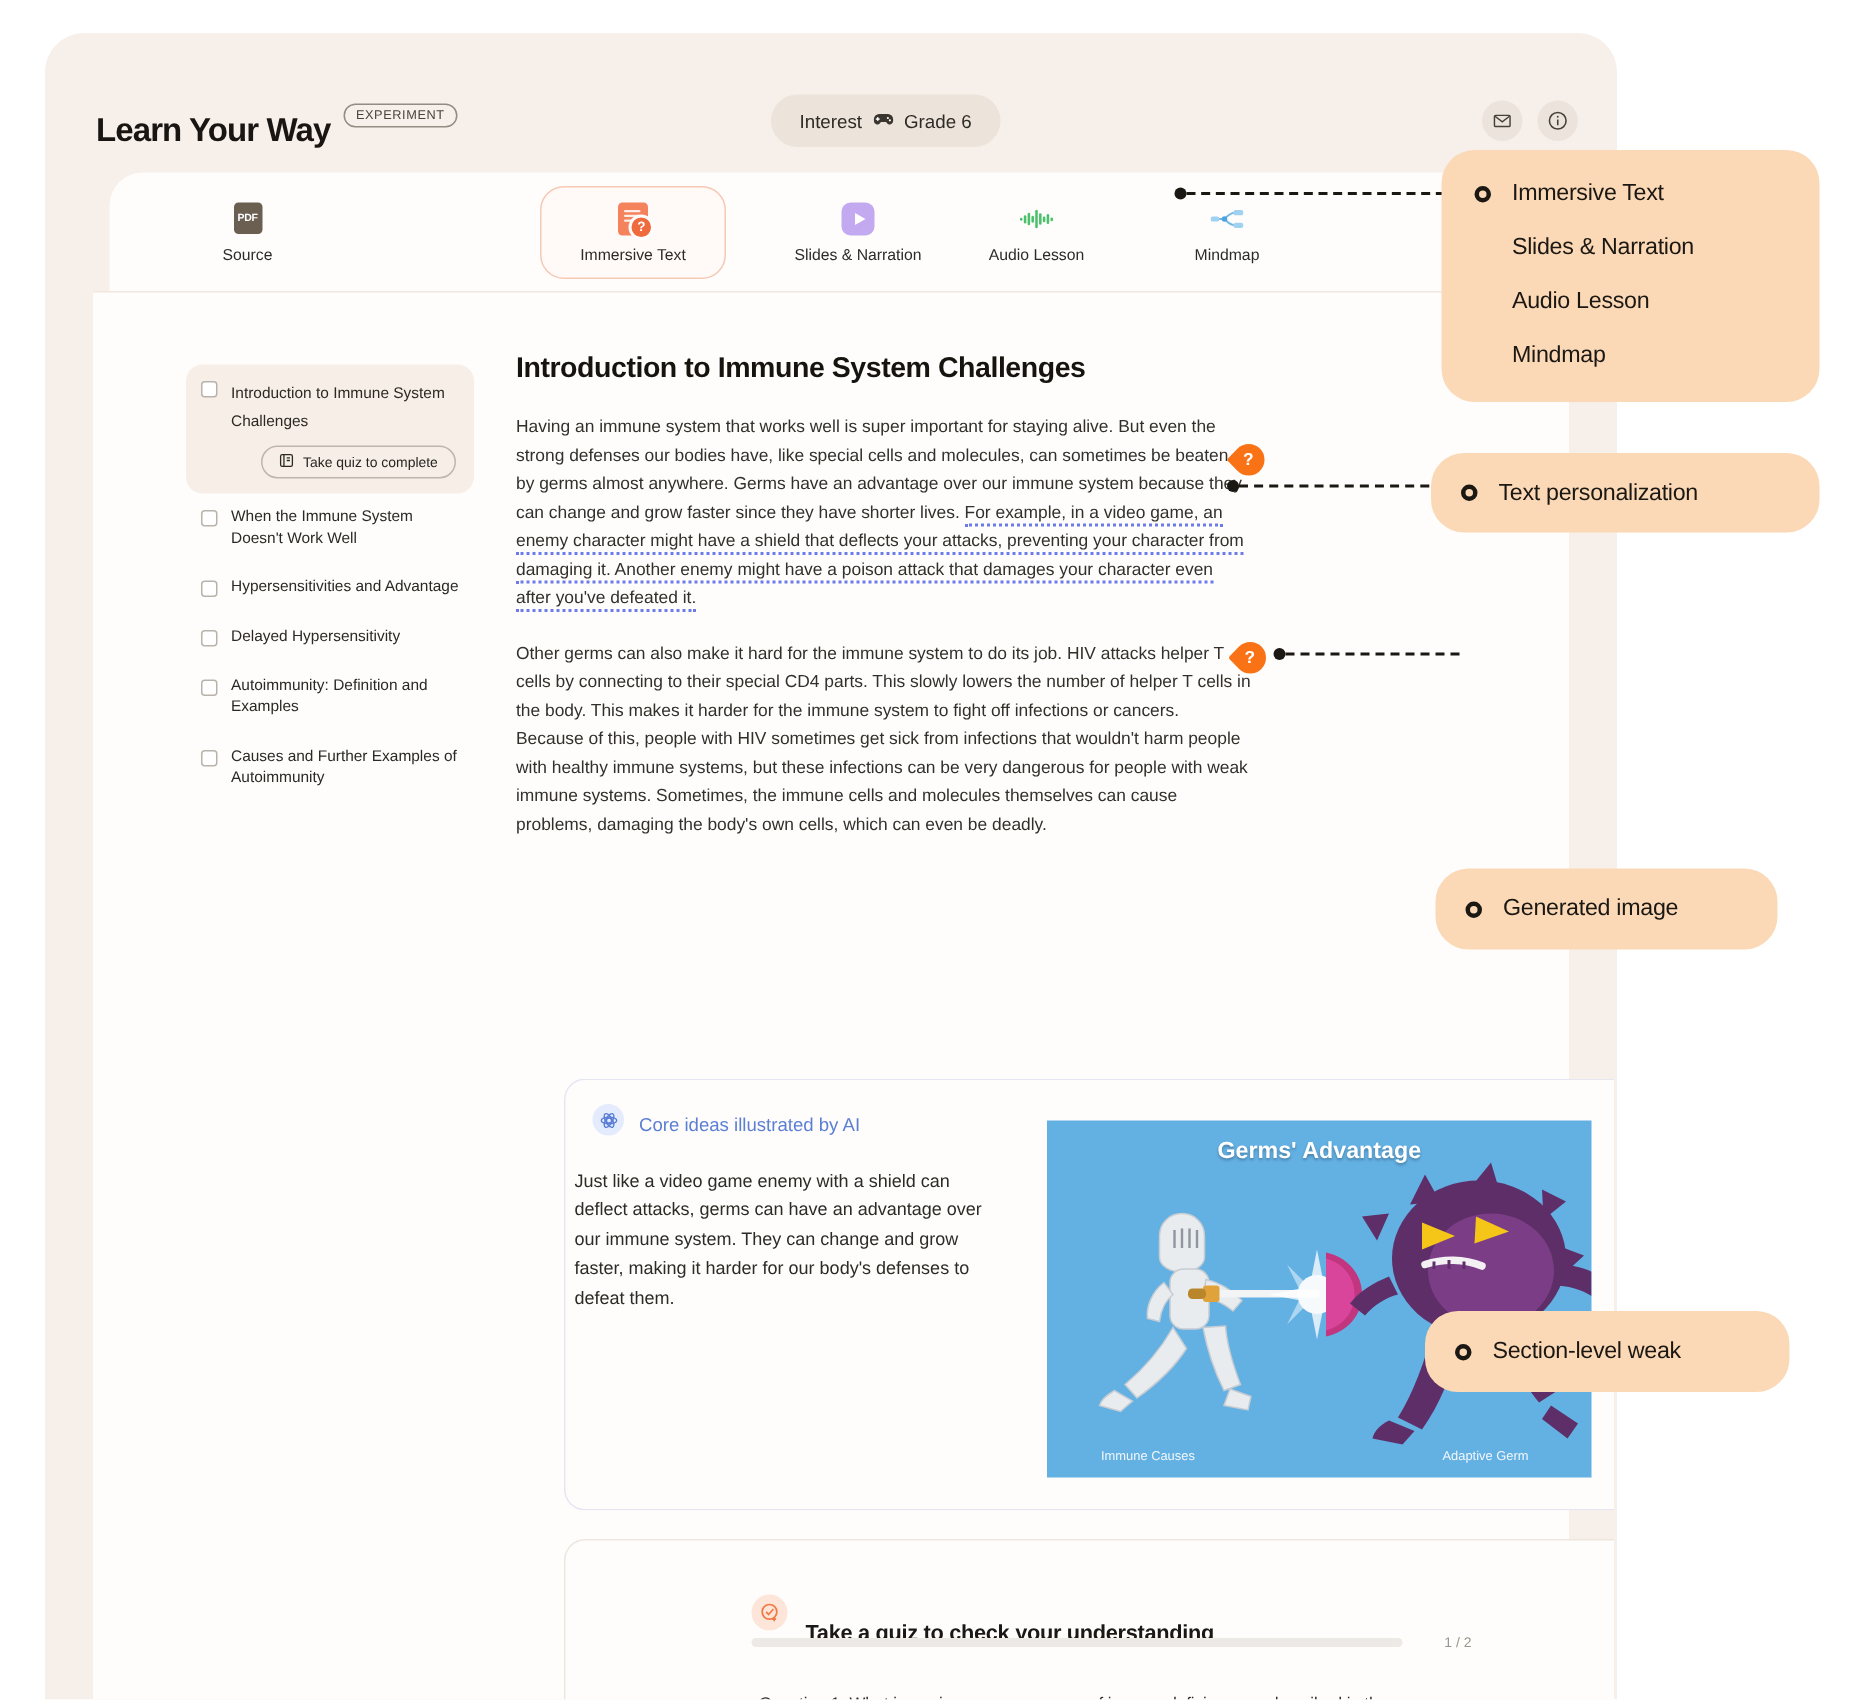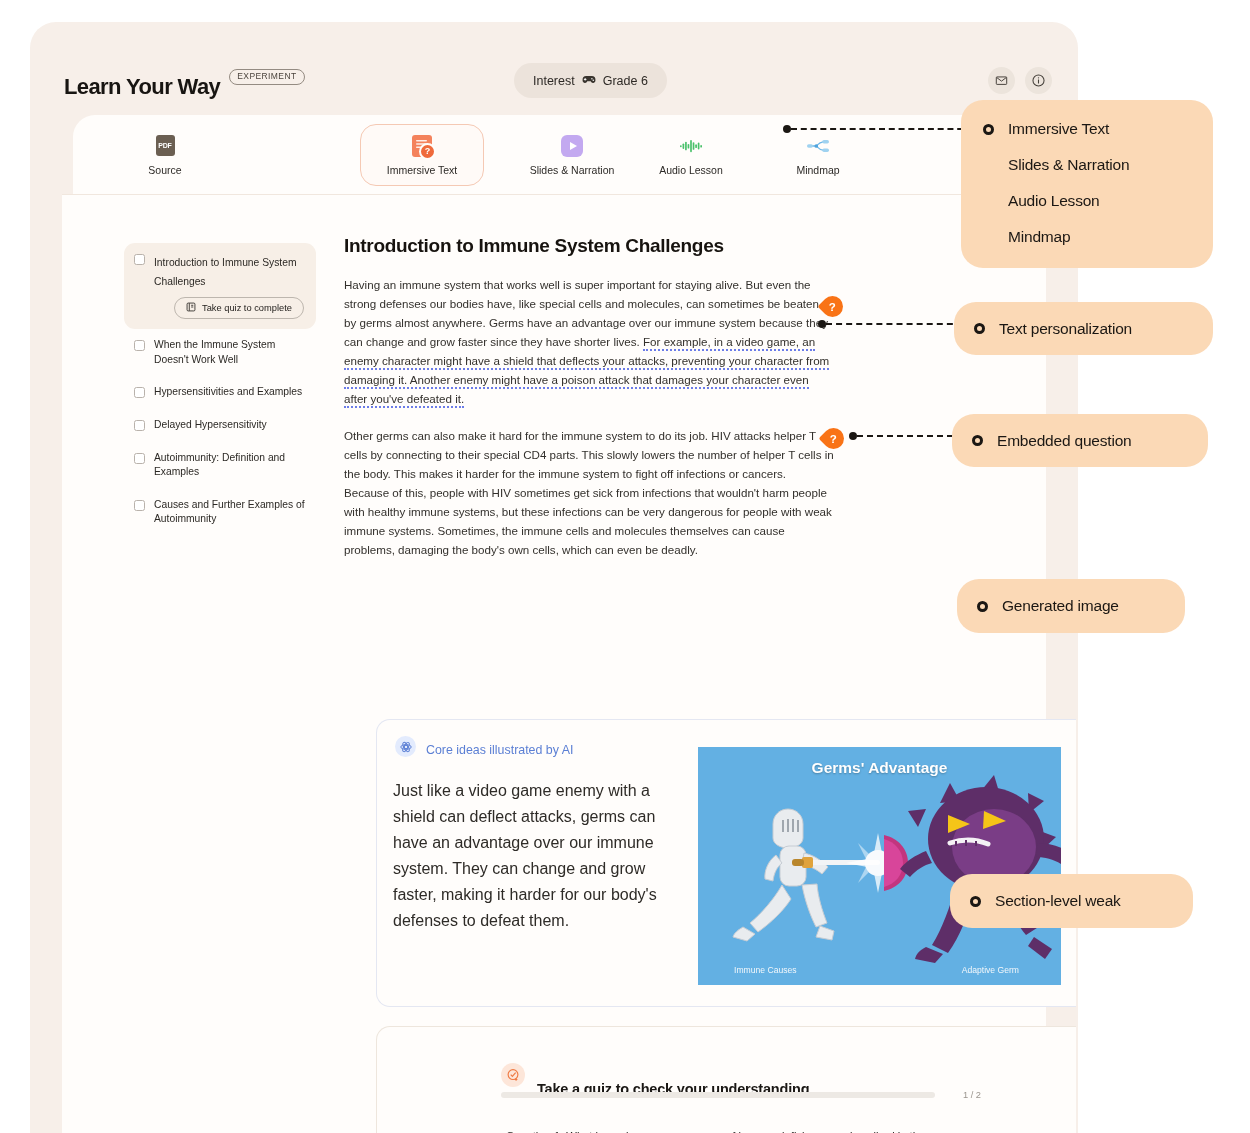--- a/index.html
+++ b/index.html
@@ -142,22 +142,22 @@
     border-radius: 14px 0 0 14px; border-right: none;
   }
   .ai-head { display: flex; align-items: flex-end; gap: 10px; padding: 16px 0 0 18px; }
   .ai-badge {
     width: 21px; height: 21px; border-radius: 50%; background: #e3ebfd;
     display: flex; align-items: center; justify-content: center;
     color: #4a7de0; font-size: 11px;
   }
   .ai-title { font-size: 12.4px; color: #5b7fd4; }
   .ai-body {
-    position: absolute; left: 16px; top: 58px; width: 288px;
-    font-size: 16px; line-height: 1.62; color: #2e2b27;
+    position: absolute; left: 6px; top: 58px; width: 288px;
+    font-size: 12px; line-height: 1.62; color: #2e2b27;
   }
 
   
   .gen-image {
     position: absolute; left: 321px; top: 27px;
     width: 363px; height: 238px; background: #63b0e3; overflow: hidden;
   }
   .gen-title {
     position: absolute; width: 100%; top: 12px; text-align: center;
     font-size: 15.5px; color: #fff; font-weight: 600;
@@ -355,21 +355,21 @@
             </span>
           </span>
         </div>
 
         <div class="toc-item">
           <span class="toc-check"></span>
           <span class="toc-text">When the Immune System Doesn't Work Well</span>
         </div>
         <div class="toc-item">
           <span class="toc-check"></span>
-          <span class="toc-text">Hypersensitivities and Examples</span>
+          <span class="toc-text">Hypersensitivities and Advantage</span>
         </div>
         <div class="toc-item">
           <span class="toc-check"></span>
           <span class="toc-text">Delayed Hypersensitivity</span>
         </div>
         <div class="toc-item">
           <span class="toc-check"></span>
           <span class="toc-text">Autoimmunity: Definition and Examples</span>
         </div>
         <div class="toc-item">
@@ -521,24 +521,20 @@
     <div style="padding-left:25px;">
       <span class="callout-text">Mindmap</span>
     </div>
   </div>
 
   <div class="callout" style="left:954px; top:302px; width:259px; height:53px; align-items:center; padding:0 18px 0 20px; gap:14px;">
     <span class="callout-dot"></span>
     <span class="callout-text">Text personalization</span>
   </div>
 
-  <div class="callout" style="left:952px; top:414px; width:256px; height:53px; align-items:center; padding:0 18px 0 20px; gap:14px;">
-    <span class="callout-dot"></span>
-    <span class="callout-text">Embedded question</span>
-  </div>
 
   <div class="callout" style="left:957px; top:579px; width:228px; height:54px; align-items:center; padding:0 18px 0 20px; gap:14px;">
     <span class="callout-dot"></span>
     <span class="callout-text">Generated image</span>
   </div>
 
   <div class="callout" style="left:950px; top:874px; width:243px; height:54px; align-items:center; padding:0 18px 0 20px; gap:14px;">
     <span class="callout-dot"></span>
     <span class="callout-text">Section-level weak</span>
   </div>

